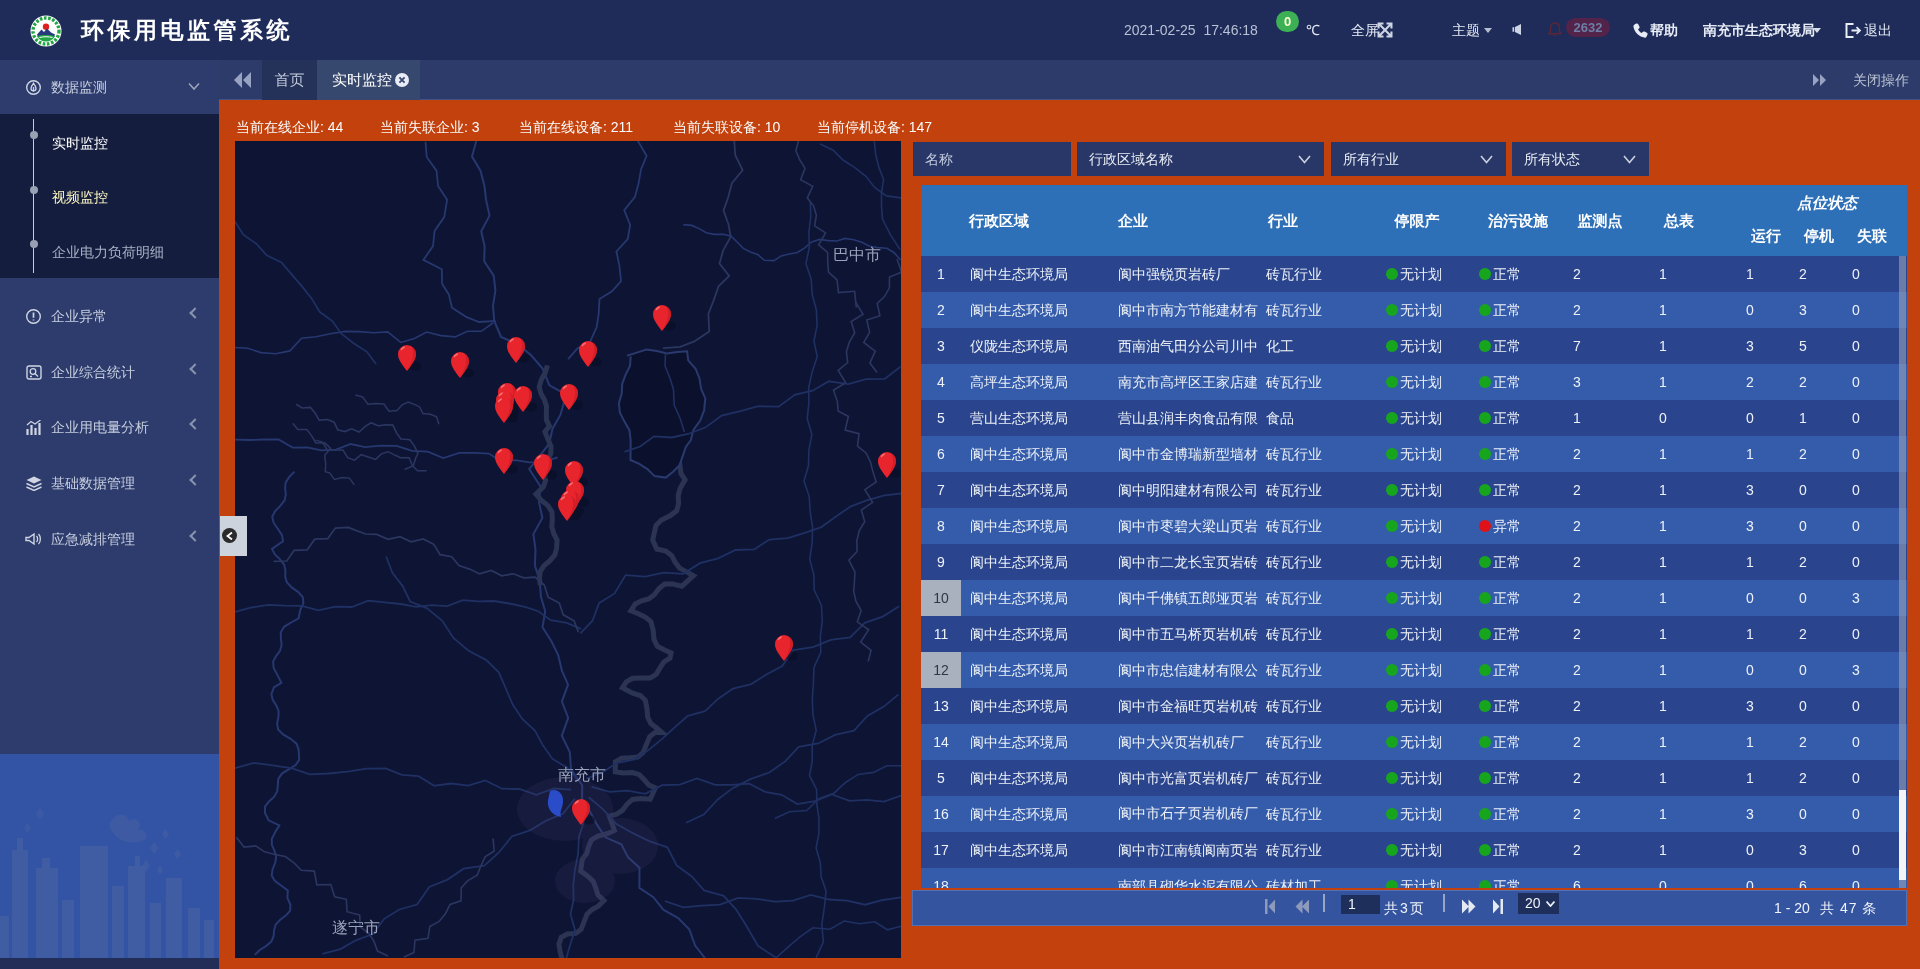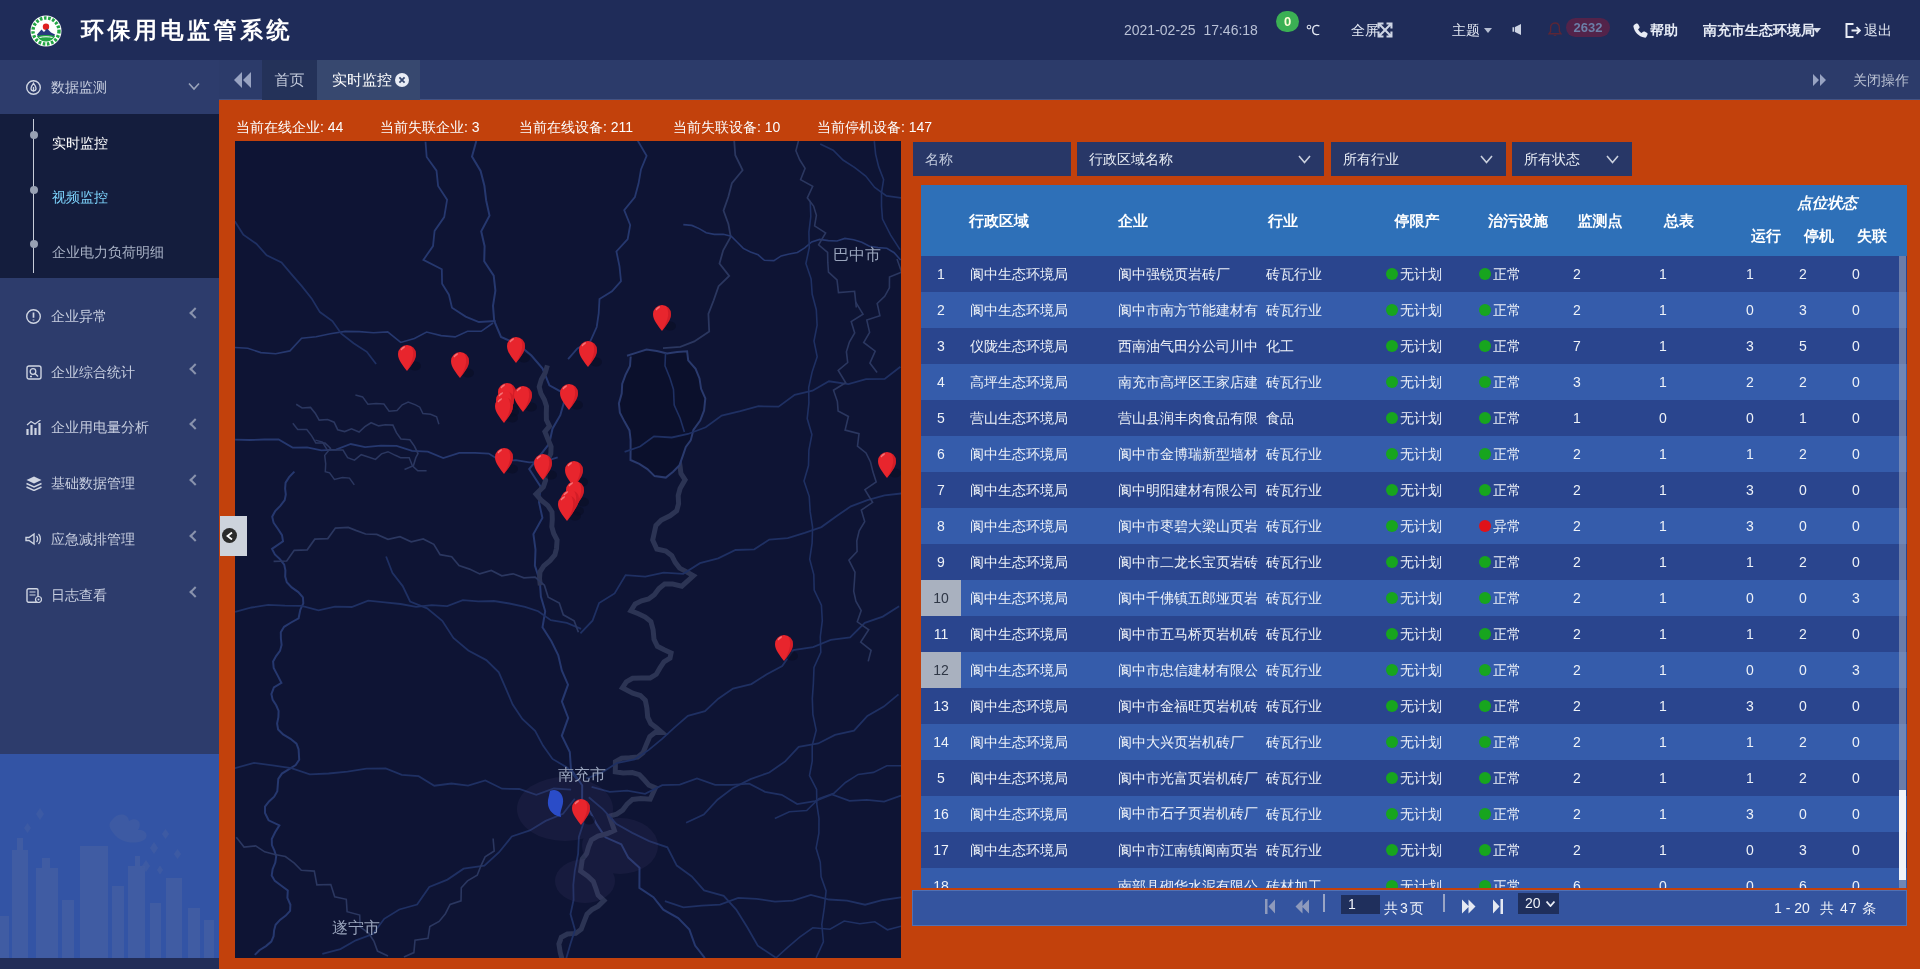--- a/index.html
+++ b/index.html
@@ -95,21 +95,21 @@
     <svg class="abs" style="left:188px;top:22px" width="12" height="9" viewBox="0 0 12 9">
         <path d="M1 1.5 L6 7 L11 1.5" fill="none" stroke="#9aa3ba" stroke-width="1.6"></path>
       </svg>
   </div>
   <div id="subblock">
     <div class="abs" style="left:33px;top:5px;width:1px;height:154px;background:rgba(230,235,245,0.85);"></div>
     <div class="abs" style="left:29.5px;top:17px;width:8px;height:8px;border-radius:50%;background:#98a1b3;"></div>
     <div class="abs" style="left:29.5px;top:71.5px;width:8px;height:8px;border-radius:50%;background:#98a1b3;"></div>
     <div class="abs" style="left:29.5px;top:126px;width:8px;height:8px;border-radius:50%;background:#98a1b3;"></div>
     <div class="abs" style="left:52px;top:21px;color:#ffffff;font-size:14px;">实时监控</div>
-    <div class="abs" style="left:52px;top:75px;color:#7dd3fc;font-size:14px;">视频监控</div>
+    <div class="abs" style="left:52px;top:75px;color:#fef9c3;font-size:14px;">视频监控</div>
     <div class="abs" style="left:52px;top:130px;color:#a9b2c6;font-size:14px;">企业电力负荷明细</div>
   </div>
 
   <div class="mitem" style="top:228px;">
     <svg class="abs" style="left:26px;top:21px" width="15" height="15" viewBox="0 0 15 15">
       <circle cx="7.5" cy="7.5" r="6.8" fill="none" stroke="#cfd5e2" stroke-width="1.4"></circle>
       <path d="M7.5 3.5 L7.5 8.8 M7.5 10.6 L7.5 11.6" stroke="#cfd5e2" stroke-width="1.7"></path>
     </svg>
     <div class="mlabel">企业异常</div>
       <span class="chev"></span>
@@ -139,30 +139,20 @@
     </svg>
     <div class="mlabel">基础数据管理</div>
       <span class="chev"></span>
     </div>
   <div class="mitem" style="top:451px;">
     <svg class="abs" style="left:25px;top:21px" width="17" height="15" viewBox="0 0 17 15">
       <path d="M1 5.5 L4 5.5 L9 2 L9 12 L4 8.5 L1 8.5 Z" fill="none" stroke="#cfd5e2" stroke-width="1.4"></path>
       <path d="M11.5 4 C 13 5.5 13 8.5 11.5 10 M13.5 2 C 16 4.5 16 9.5 13.5 12" fill="none" stroke="#cfd5e2" stroke-width="1.3"></path>
     </svg>
     <div class="mlabel">应急减排管理</div>
-      <span class="chev"></span>
-    </div>
-  <div class="mitem" style="top:507px;">
-    <svg class="abs" style="left:26px;top:21px" width="16" height="15" viewBox="0 0 16 15">
-      <rect x="1" y="0.8" width="11" height="13.4" rx="1.5" fill="none" stroke="#cfd5e2" stroke-width="1.4"></rect>
-      <path d="M3.5 4 L9.5 4 M3.5 7 L9.5 7" stroke="#cfd5e2" stroke-width="1.2"></path>
-      <circle cx="12.5" cy="11.5" r="3" fill="#2d3c6c" stroke="#cfd5e2" stroke-width="1.2"></circle>
-      <circle cx="12.5" cy="11.5" r="1" fill="#cfd5e2"></circle>
-    </svg>
-    <div class="mlabel">日志查看</div>
       <span class="chev"></span>
     </div>
 
   <svg class="abs" style="left:0;top:748px;" width="219" height="150" viewBox="0 0 219 150" opacity="0.33">
     <g fill="#5b6d9f">
       <rect x="12" y="42" width="16" height="108"></rect>
       <rect x="17" y="30" width="6" height="14"></rect>
       <rect x="36" y="60" width="22" height="90"></rect>
       <rect x="42" y="50" width="8" height="12"></rect>
       <rect x="62" y="92" width="12" height="58"></rect>
@@ -387,21 +377,21 @@
     </svg>
   </div>
 
   <div class="filter" style="left:694px;width:158px;color:#c2cadd;">名称</div>
   <div class="filter" style="left:858px;width:247px;">行政区域名称<svg class="abs" style="right:13px;top:13px;" width="13" height="9" viewBox="0 0 13 9">
         <path d="M1 1 L6.5 7.5 L12 1" fill="none" stroke="#c9cfdd" stroke-width="1.6"></path>
       </svg></div>
   <div class="filter" style="left:1112px;width:175px;">所有行业<svg class="abs" style="right:13px;top:13px;" width="13" height="9" viewBox="0 0 13 9">
         <path d="M1 1 L6.5 7.5 L12 1" fill="none" stroke="#c9cfdd" stroke-width="1.6"></path>
       </svg></div>
-  <div class="filter" style="left:1293px;width:120px;">所有状态<svg class="abs" style="right:13px;top:13px;" width="13" height="9" viewBox="0 0 13 9">
+  <div class="filter" style="left:1293px;width:137px;">所有状态<svg class="abs" style="right:13px;top:13px;" width="13" height="9" viewBox="0 0 13 9">
         <path d="M1 1 L6.5 7.5 L12 1" fill="none" stroke="#c9cfdd" stroke-width="1.6"></path>
       </svg></div>
 
   <div id="thead">
     <div class="hc" style="left:78px;top:27px;">行政区域</div>
     <div class="hc" style="left:212px;top:27px;">企业</div>
     <div class="hc" style="left:362px;top:27px;">行业</div>
     <div class="hc" style="left:496px;top:27px;">停限产</div>
     <div class="hc" style="left:597px;top:27px;">治污设施</div>
     <div class="hc" style="left:679px;top:27px;">监测点</div>

